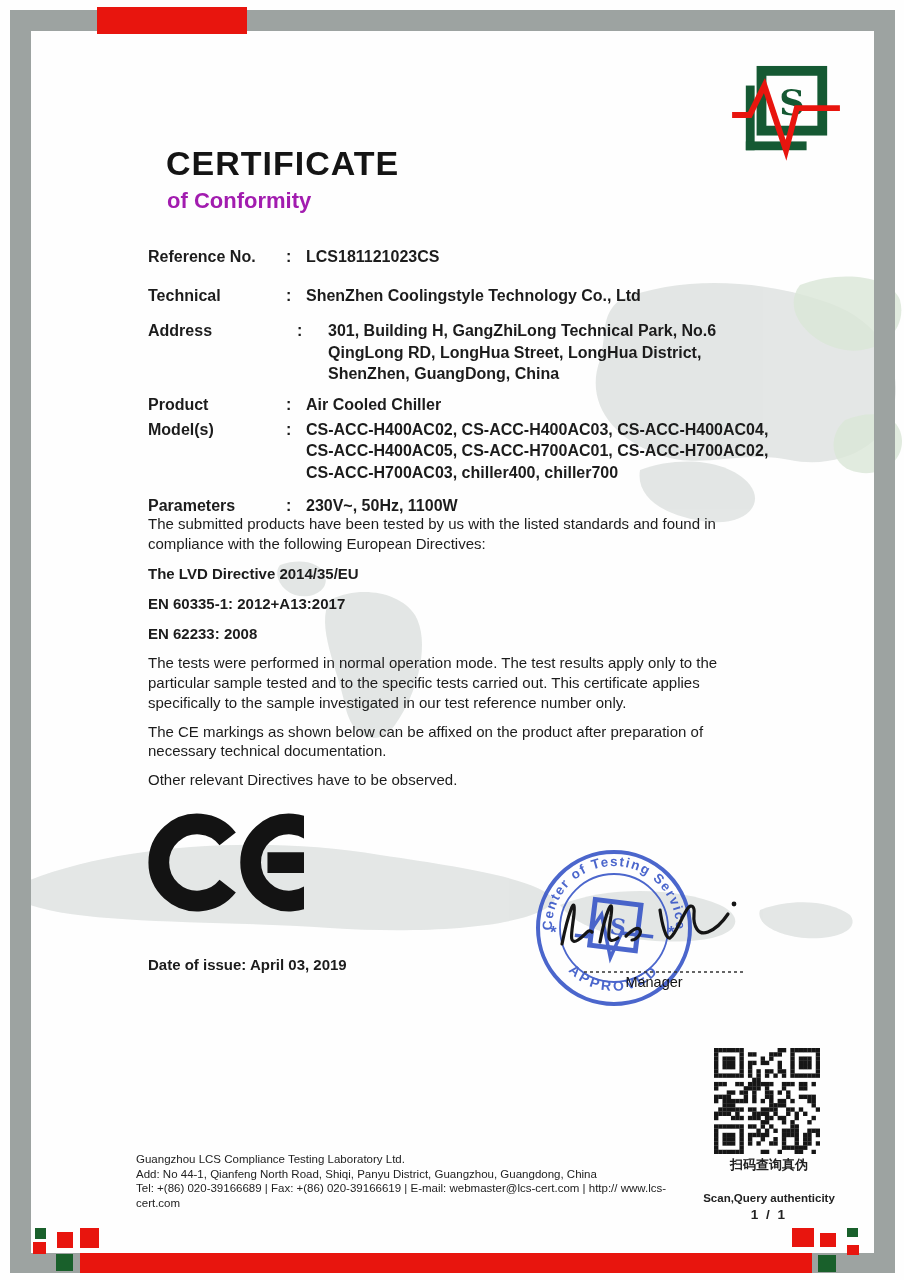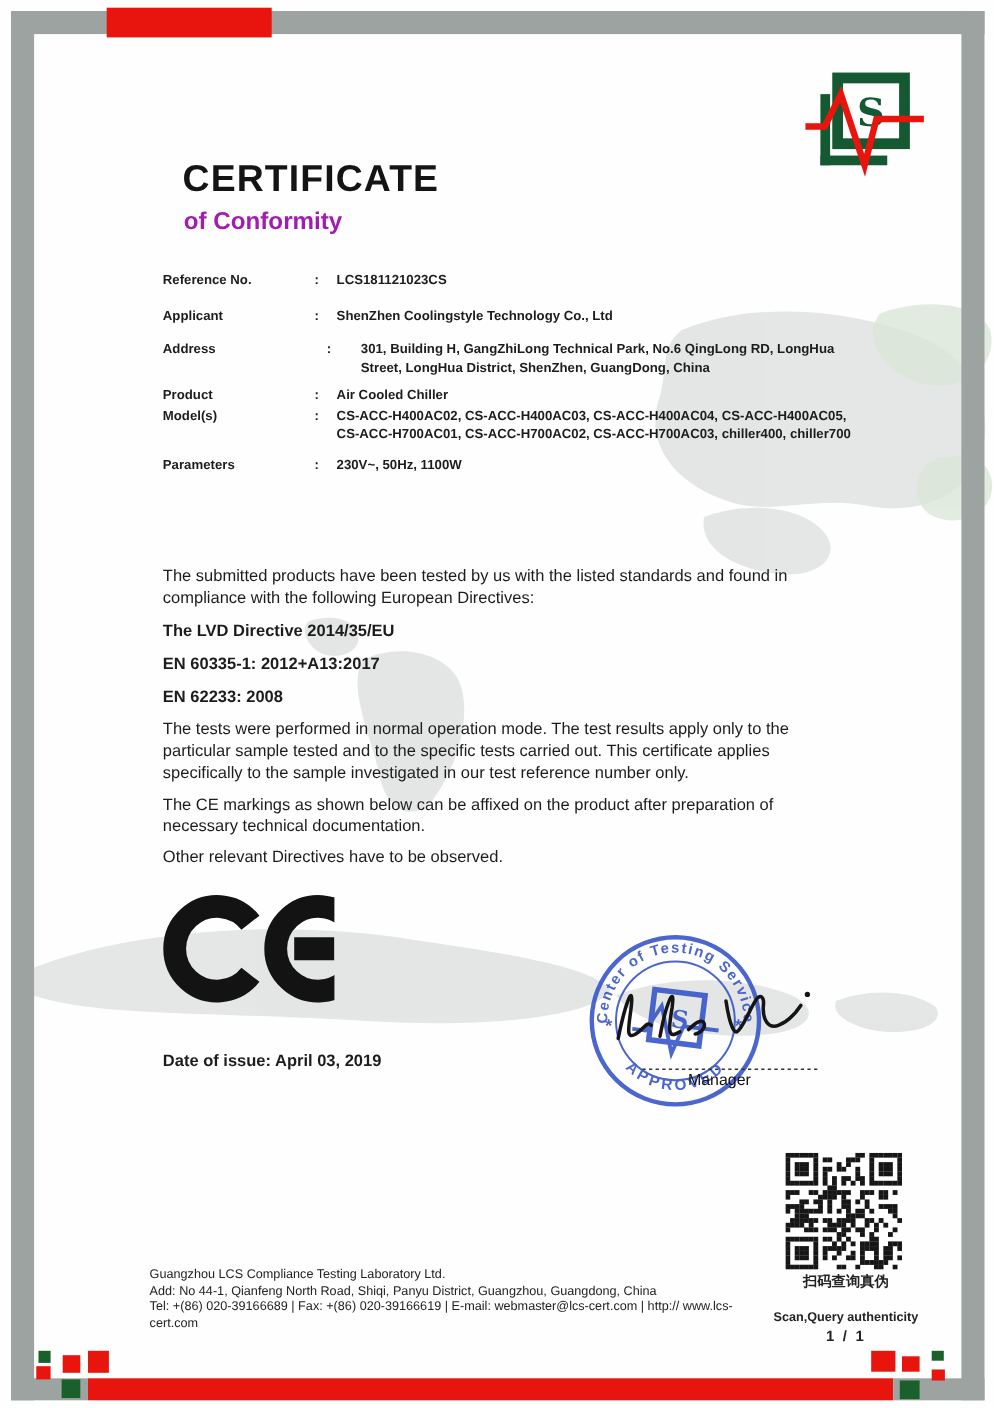--- a/index.html
+++ b/index.html
@@ -11,21 +11,21 @@
   .red{background:#e8150e;}
   .sq{position:absolute;z-index:3;}
   .green-sq{background:#19602b;}
   .red-sq{background:#e8150e;}
   
   .watermark{position:absolute;left:0;top:0;z-index:0;}
   
   .content{position:absolute;left:0;top:0;width:904px;height:1280px;z-index:4;}
   .title{position:absolute;left:166px;top:144px;font-size:34px;font-weight:bold;letter-spacing:1px;color:#141414;}
   .subtitle{position:absolute;left:167px;top:188px;font-size:22px;font-weight:bold;color:#a21caf;}
-  .fields{position:absolute;left:148px;top:246px;width:634px;font-size:12px;line-height:1.35;}
+  .fields{position:absolute;left:148px;top:246px;width:634px;font-size:16px;line-height:1.35;}
   .frow{display:flex;font-weight:bold;}
   .flabel{width:138px;flex:none;}
   .fcolon{width:20px;flex:none;}
   .fvalue{flex:1;}
   .mb17{margin-bottom:17px;}.mb14{margin-bottom:14px;}.mb9{margin-bottom:9px;gap:11px;}
   .mb16{margin-bottom:3px;}.mb12{margin-bottom:12px;}
   .bodytext{position:absolute;left:148px;top:514px;width:596px;font-size:15px;line-height:1.33;}
   .bodytext p{margin:0 0 10px 0;}
   .bold{font-weight:bold;}
   .std{margin:0;}
@@ -92,21 +92,21 @@
     <div class="title">CERTIFICATE</div>
     <div class="subtitle">of Conformity</div>
 
     <div class="fields">
       <div class="frow mb17">
         <span class="flabel">Reference No.</span>
         <span class="fcolon">:</span>
         <span class="fvalue">LCS181121023CS</span>
       </div>
       <div class="frow mb14">
-        <span class="flabel">Applicant</span>
+        <span class="flabel">Technical</span>
         <span class="fcolon">:</span>
         <span class="fvalue">ShenZhen Coolingstyle Technology Co., Ltd</span>
       </div>
       <div class="frow mb9">
         <span class="flabel">Address</span>
         <span class="fcolon">:</span>
         <span class="fvalue">301, Building H, GangZhiLong Technical Park, No.6 QingLong RD, LongHua Street, LongHua District, ShenZhen, GuangDong, China</span>
       </div>
       <div class="frow mb16">
         <span class="flabel">Product</span>

